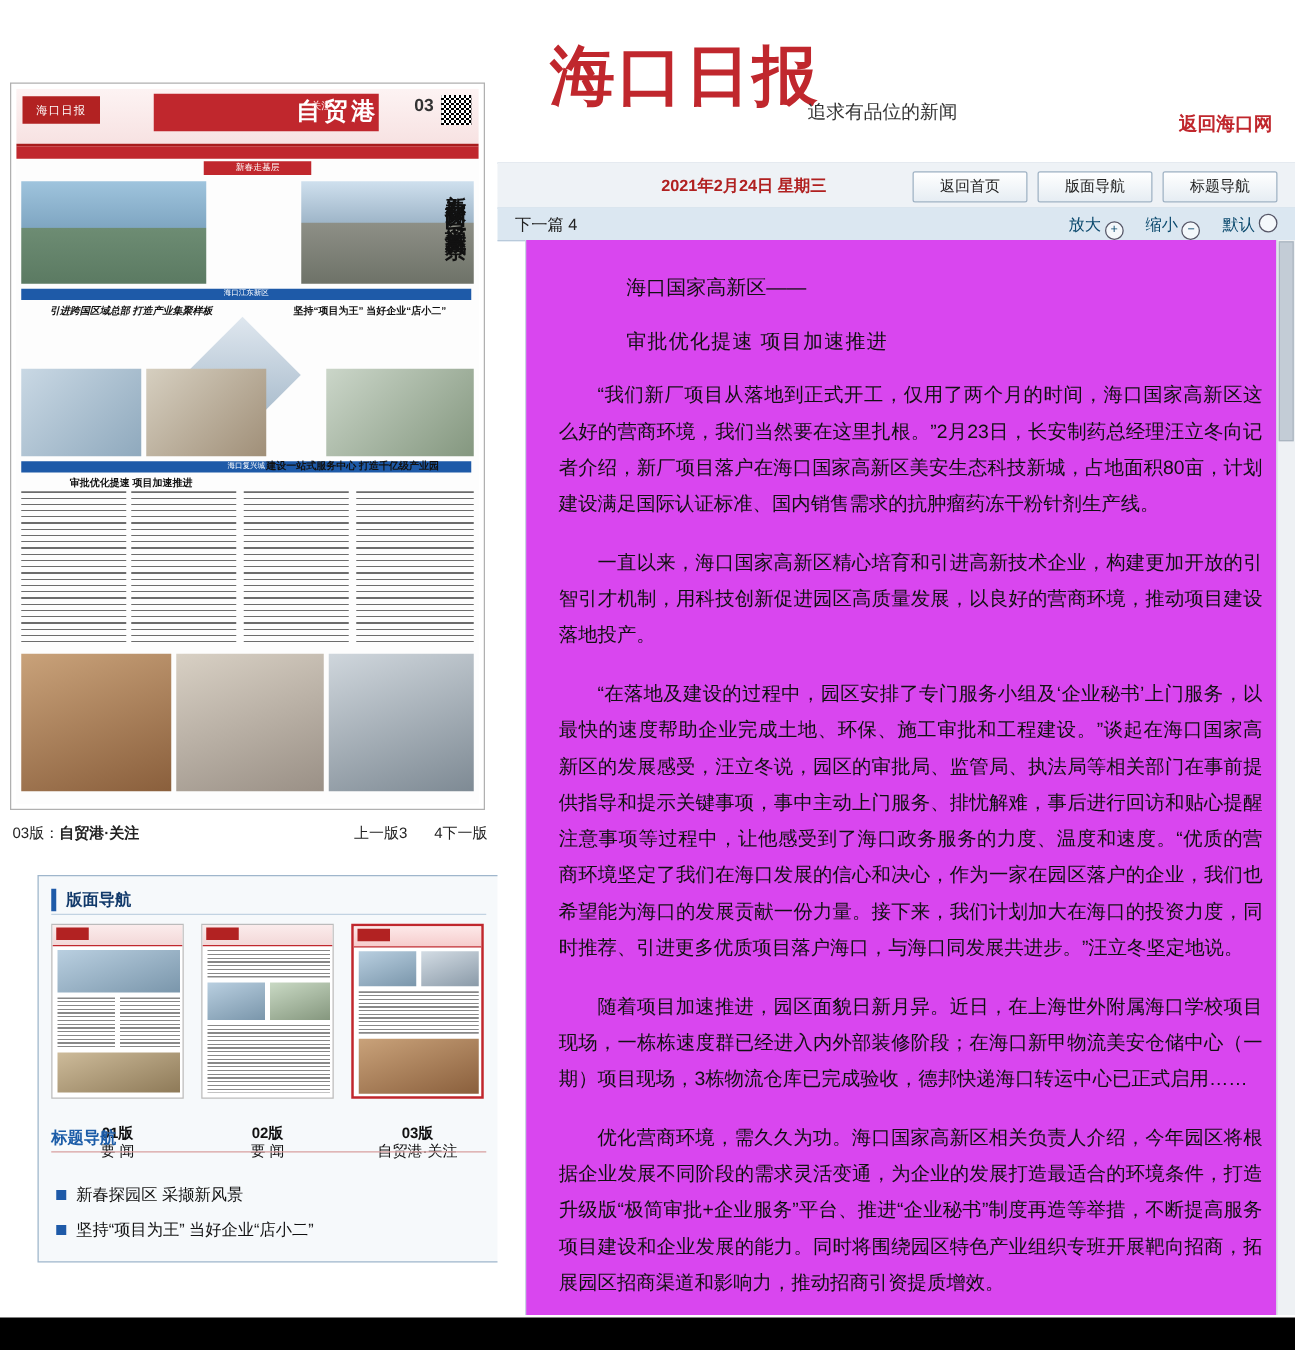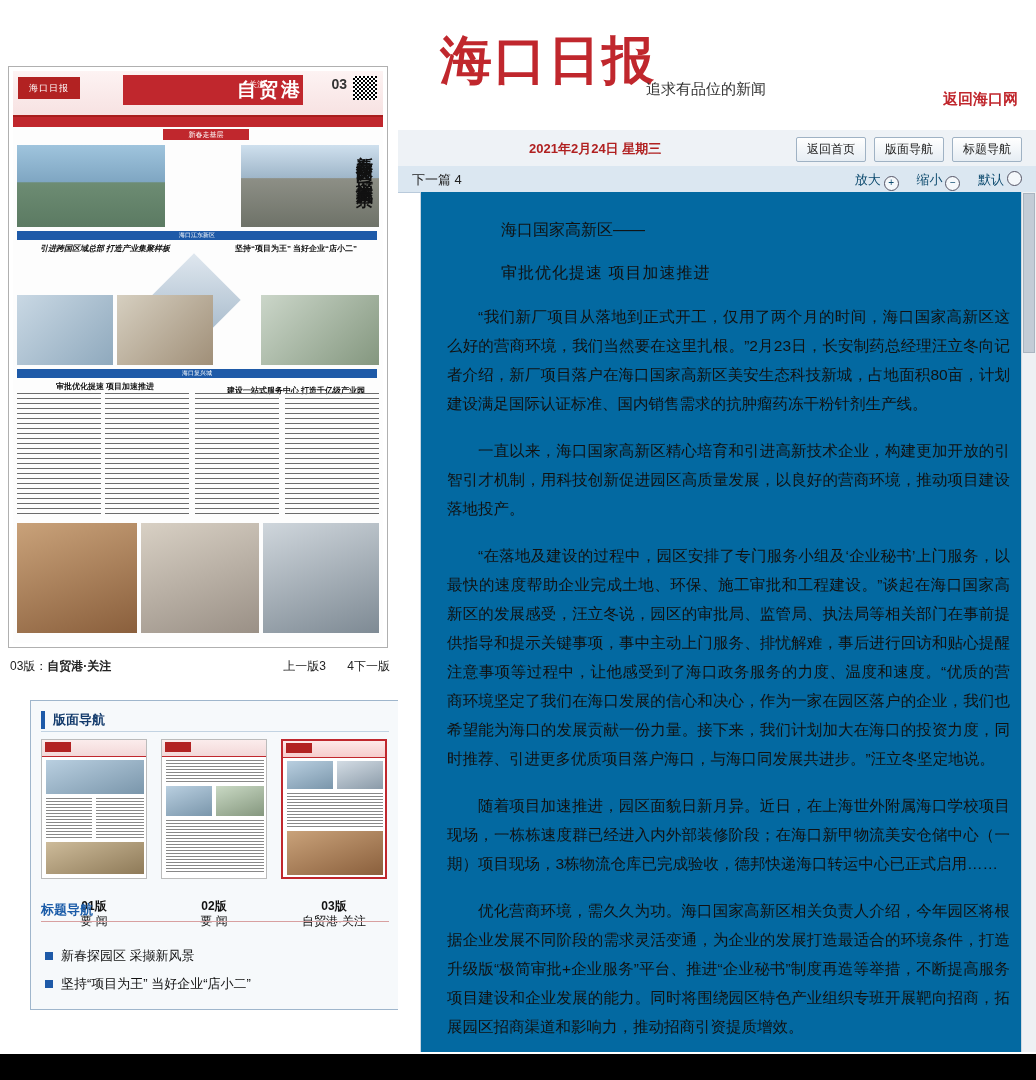--- a/index.html
+++ b/index.html
@@ -186,26 +186,25 @@
     position: absolute;
     left: 4px; top: 310px;
     width: 176px;
     font-size: 8px;
     font-weight: bold;
     color: #111;
     text-align: center;
   }
   .np-sub4 {
     position: absolute;
-    left: 200px; top: 314px;
+    left: 200px; top: 296px;
     width: 166px;
     font-size: 8px;
     font-weight: bold;
     color: #111;
-    text-align: center;
   }
   .np-text-block {
     position: absolute;
     font-size: 3.6px;
     line-height: 5px;
     color: #555;
     text-align: justify;
     overflow: hidden;
   }
   .np-col.c1 { left: 4px; top: 322px; width: 84px; height: 124px; }
@@ -399,21 +398,21 @@
     position: absolute;
     right: 14px; top: 7px;
     display: flex;
     gap: 8px;
   }
   .tb-btn {
     border: 1px solid #9fb2c4;
     background: linear-gradient(180deg,#ffffff,#e6edf3);
     font-size: 12px;
     color: #222;
-    padding: 3px 10px;
+    padding: 3px 21px;
     border-radius: 2px;
     cursor: pointer;
   }
   .subbar {
     position: absolute;
     left: 0; top: 166px;
     width: 638px;
     height: 26px;
     background: #dbe7f1;
     border-bottom: 1px solid #b9cadb;
@@ -441,21 +440,21 @@
     text-align: center;
     vertical-align: -2px;
     margin-left: 3px;
     background: #f4f8fb;
   }
   .article-area {
     position: absolute;
     left: 22px; top: 192px;
     width: 616px;
     height: 860px;
-    background: #0369a1;
+    background: #d946ef;
     border-left: 1px solid #c8d6e2;
     box-sizing: border-box;
     padding: 22px 26px 0 26px;
     overflow: hidden;
   }
   .art-kicker {
     font-size: 16px;
     color: #111;
     margin: 6px 0 0 54px;
   }

